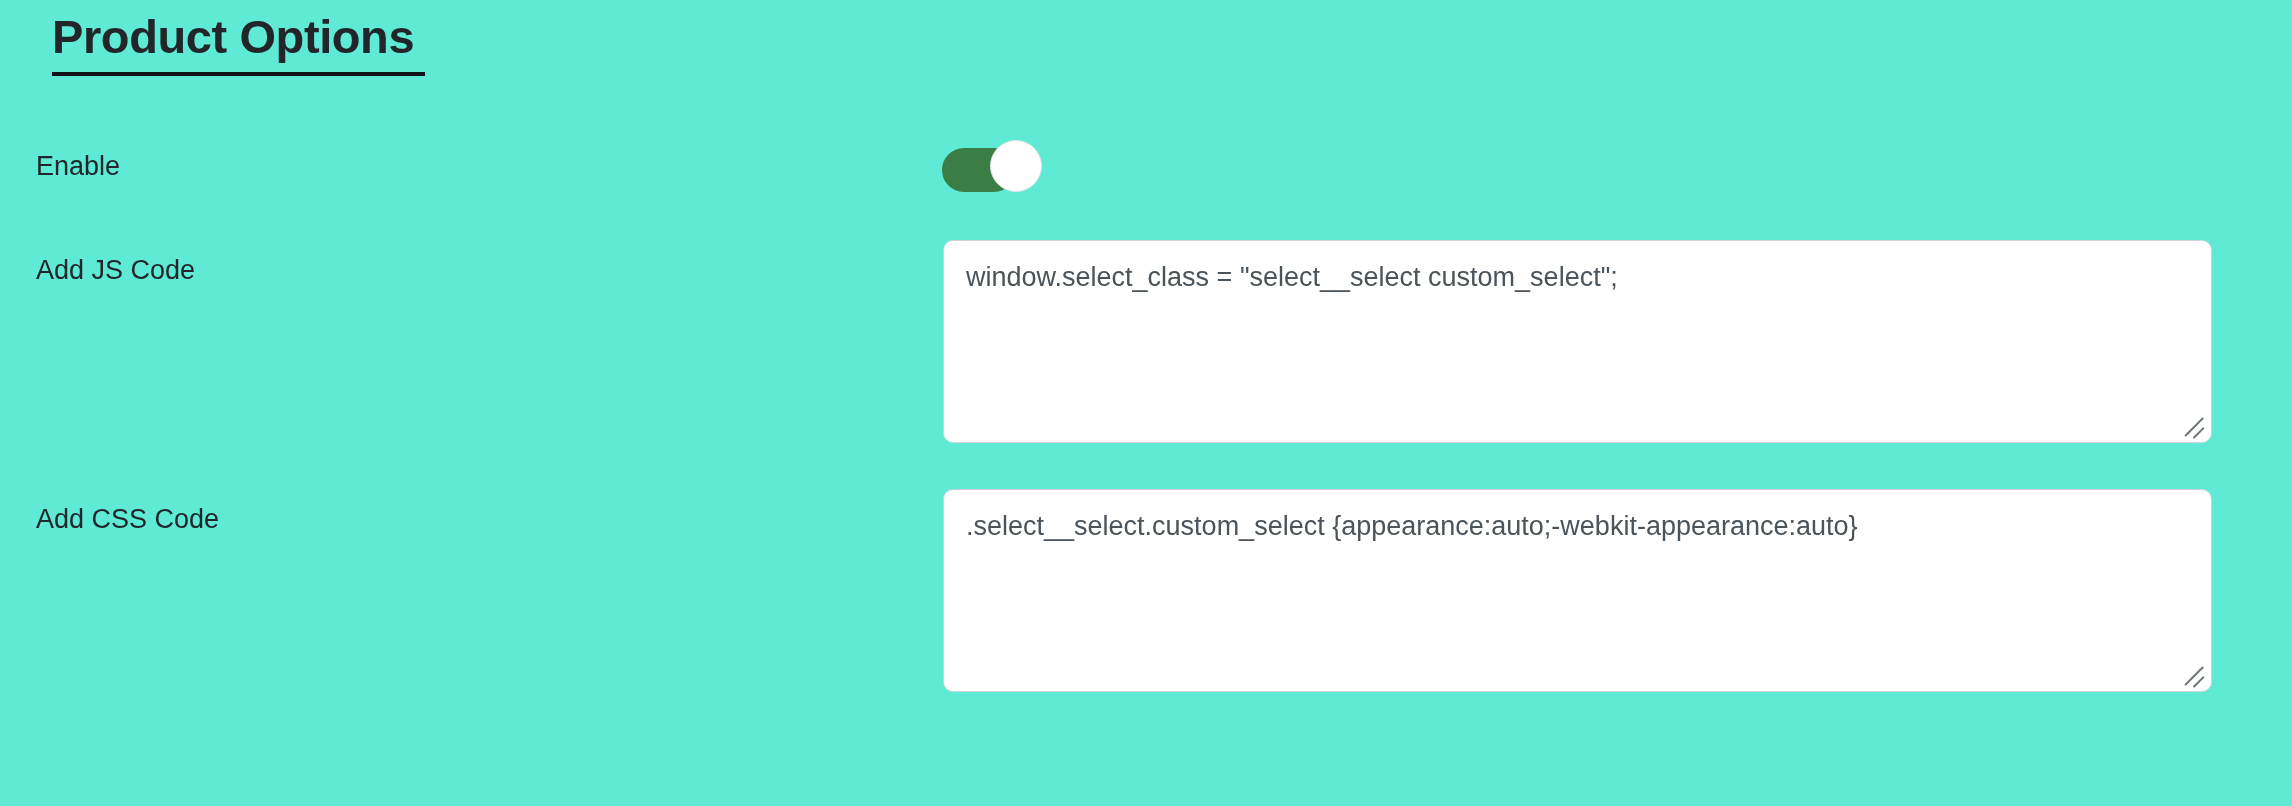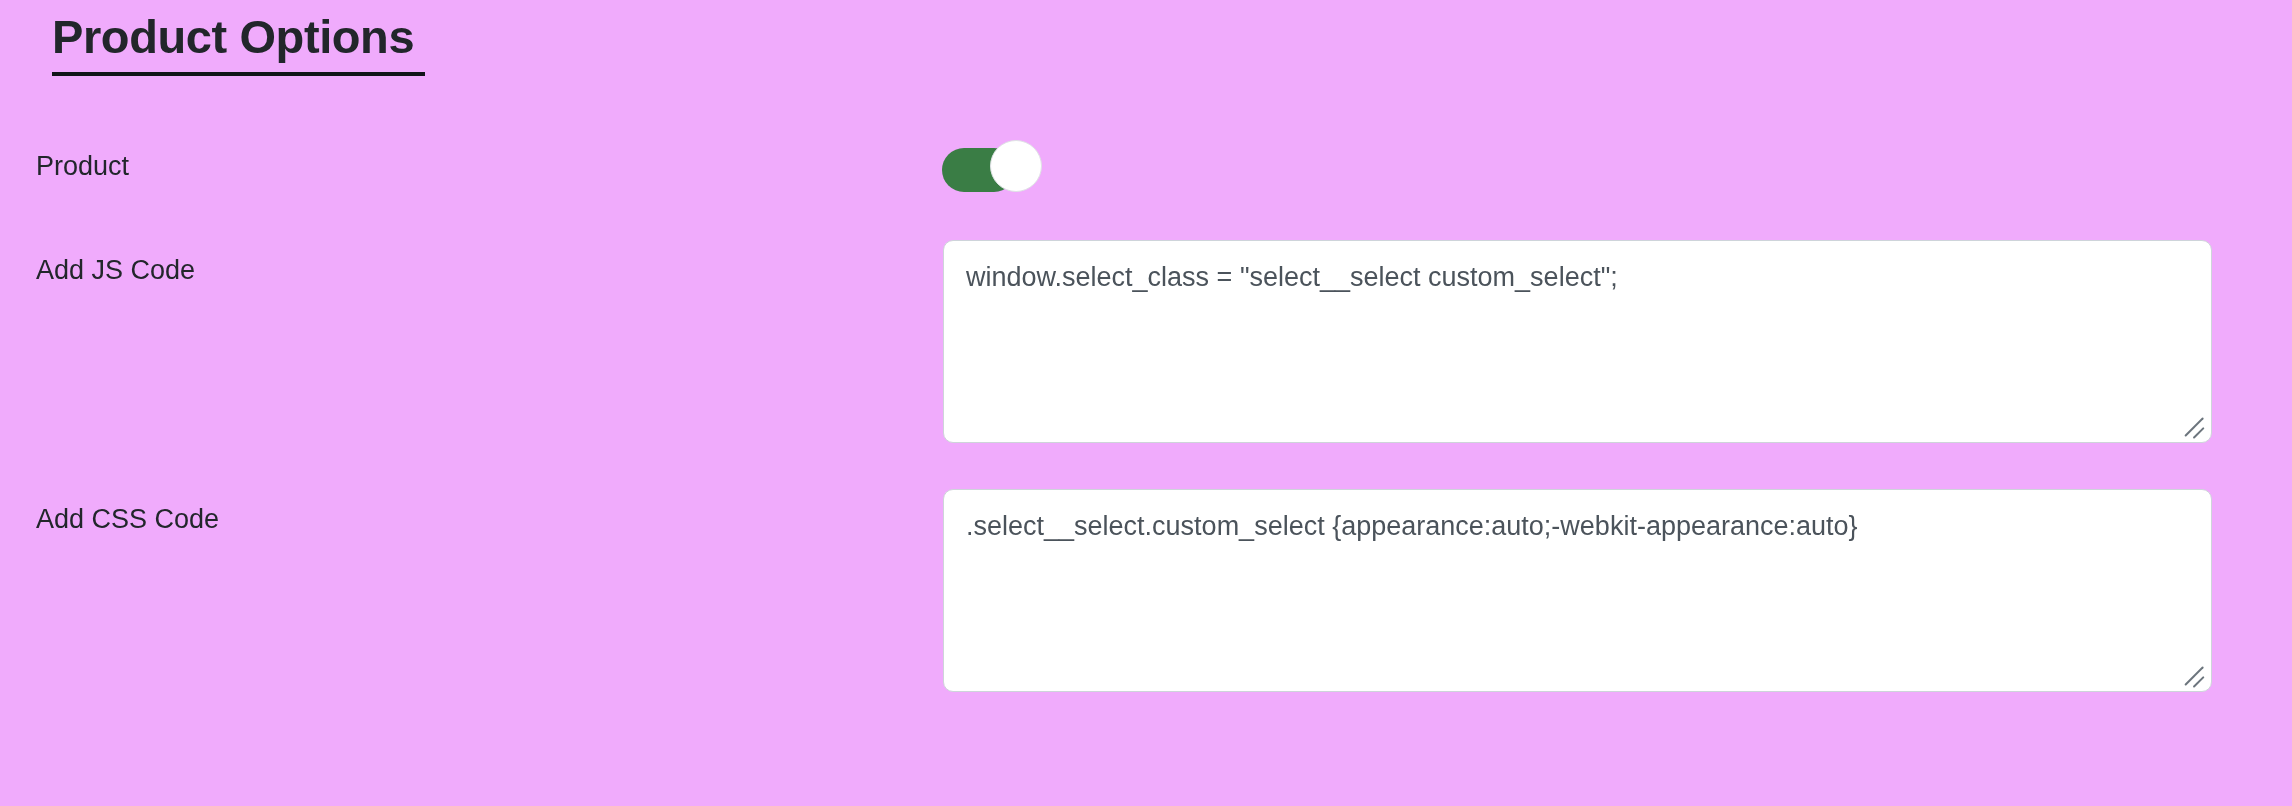--- a/index.html
+++ b/index.html
@@ -12,21 +12,21 @@
     height: 806px;
     overflow: hidden;
     font-family: "Liberation Sans", sans-serif;
     -webkit-font-smoothing: antialiased;
   }
 
   .page {
     position: relative;
     width: 2292px;
     height: 806px;
-    background: #f0abfc;
+    background: #5eead4;
   }
 
   
   .section-heading {
     position: absolute;
     left: 52px;
     font-weight: 700;
     color: #22262b;
     letter-spacing: -0.4px;
     white-space: nowrap;
@@ -151,21 +151,21 @@
 <body>
 
 <div class="page">
 
   <div class="section-heading primary">
     <span>Product Options</span>
     <span class="underline-rule"></span>
   </div>
 
   <div class="form-row row-enable">
-    <span class="field-label">Product</span>
+    <span class="field-label">Enable</span>
     <div class="toggle-switch">
       <span class="toggle-track"></span>
       <span class="toggle-knob"></span>
     </div>
   </div>
 
   <div class="form-row row-js">
     <span class="field-label">Add JS Code</span>
     <textarea class="code-textarea" style="top: 0px;" placeholder="">window.select_class = "select__select custom_select";</textarea>
     <span class="resize-grip" style="left:2182px; top:171px;">

